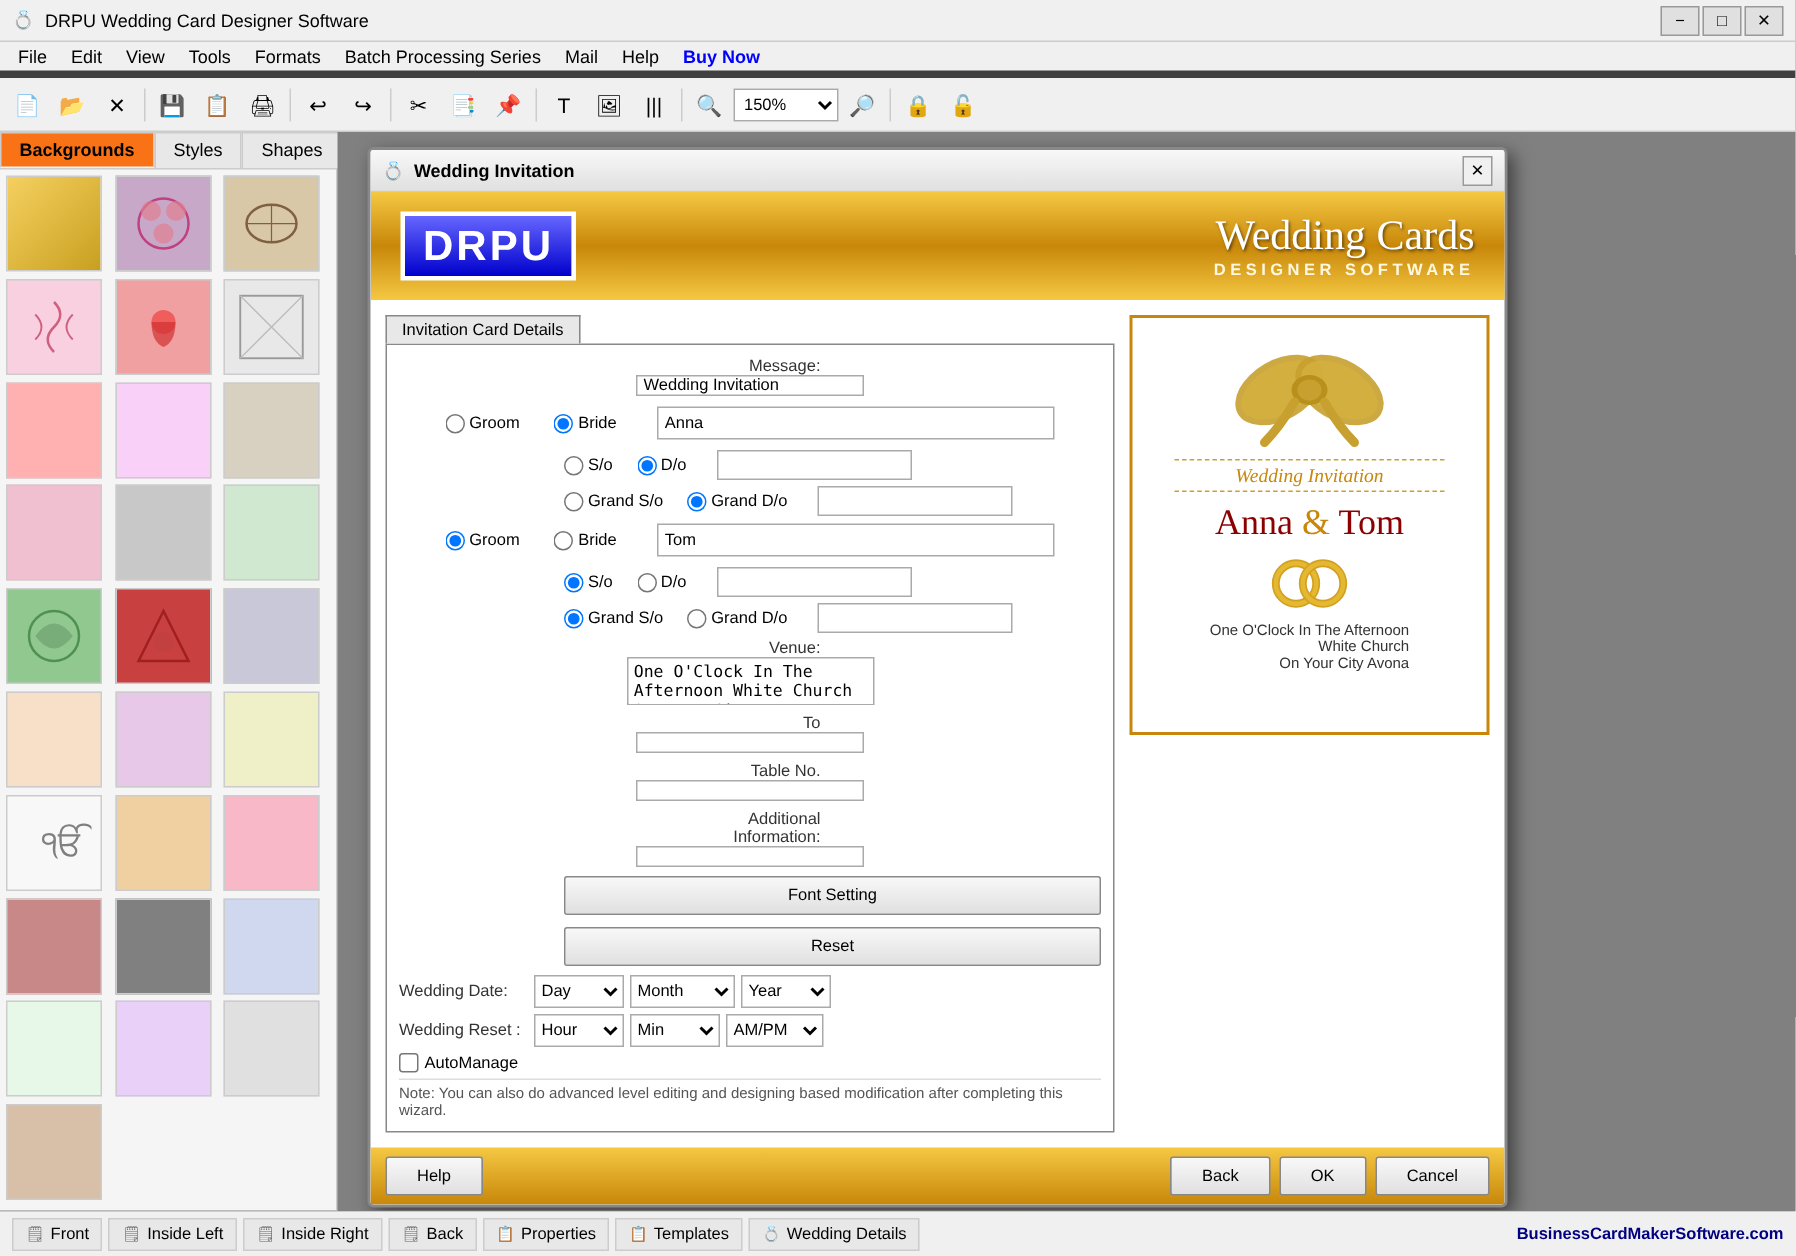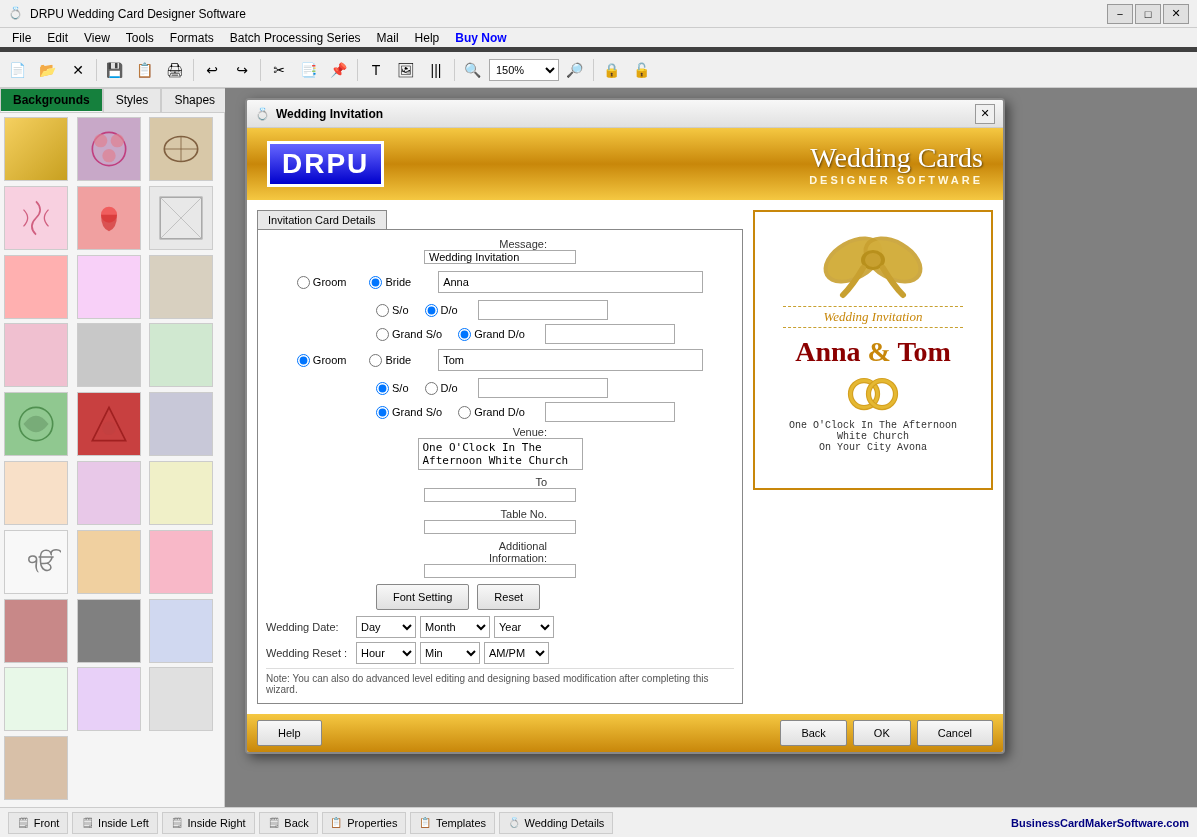--- a/index.html
+++ b/index.html
@@ -82,21 +82,21 @@
       border-bottom: 1px solid #ccc;
     }
     .sidebar-tab {
       padding: 4px 12px;
       font-size: 12px;
       cursor: pointer;
       border: 1px solid #ccc;
       background: #e8e8e8;
       border-bottom: none;
     }
-    .sidebar-tab.active { background: #15803d; border-bottom: 1px solid #f5f5f5; font-weight: bold; }
+    .sidebar-tab.active { background: #f97316; border-bottom: 1px solid #f5f5f5; font-weight: bold; }
     .sidebar-grid {
       display: grid;
       grid-template-columns: repeat(3, 1fr);
       gap: 2px;
       padding: 4px;
       overflow-y: auto;
       flex: 1;
     }
     .sidebar-thumb {
       width: 64px;
@@ -317,23 +317,22 @@
       font-style: italic;
     }
     .preview-rings {
       width: 60px;
       height: 40px;
       margin: 4px auto;
     }
     .preview-venue {
       font-size: 10px;
       color: #333;
-      text-align: center;
+      text-align: right;
       padding: 2px 8px;
-      font-family: Liberation Mono, monospace;
     }
     .date-row {
       display: flex;
       align-items: center;
       margin-bottom: 4px;
     }
     .date-label {
       width: 90px;
       font-size: 11px;
       color: #333;
@@ -345,20 +344,21 @@
       margin-right: 4px;
       background: white;
     }
 
     
     .form-buttons {
       display: flex;
       gap: 8px;
       margin: 6px 0;
       padding-left: 110px;
+      flex-direction: column;
     }
     .btn {
       height: 26px;
       padding: 0 16px;
       border: 1px solid #888;
       background: linear-gradient(to bottom, #f8f8f8, #e0e0e0);
       font-size: 11px;
       cursor: pointer;
       border-radius: 2px;
     }
@@ -774,20 +774,24 @@
                 <option>Hour</option>
               </select>
               <select class="date-select" style="width:60px">
                 <option>Min</option>
               </select>
               <select class="date-select" style="width:65px">
                 <option>AM/PM</option>
               </select>
             </div>
 
+            <div class="auto-manage-row">
+              <input type="checkbox" style="">
+              <span>AutoManage</span>
+            </div>
 
             <div class="form-note">Note: You can also do advanced level editing and designing based modification after completing this wizard.</div>
           </div>
         </div>
 
         <div class="preview-area">
           <div class="preview-card">
 
             <div class="preview-bow">
               <svg viewBox="0 0 120 80" class="bow-svg">
@@ -805,21 +809,21 @@
                 <path d="M70 48 Q80 65 90 75" stroke="#c8a030" stroke-width="6" fill="none" stroke-linecap="round"></path>
               </svg>
             </div>
             <div class="preview-text-area">
 
               <div style="border-top: 1px dashed #c8a030; width:180px; margin:2px auto;"></div>
               <div class="preview-invite-text">Wedding Invitation</div>
               <div style="border-top: 1px dashed #c8a030; width:180px; margin:2px auto;"></div>
             </div>
 
-            <div style="font-family: cursive, serif; font-size: 28px; color: #8b0000; padding: 2px 8px; font-weight: bold;">
+            <div style="font-family: cursive, serif; font-size: 24px; color: #8b0000; padding: 2px 8px;">
               <span>Anna</span>
               <span style="color:#c8870a;"> &amp; </span>
               <span>Tom</span>
             </div>
 
             <div class="preview-rings">
               <svg viewBox="0 0 80 50" class="rings-svg">
                 <circle cx="28" cy="25" r="18" fill="none" stroke="#d4a020" stroke-width="7"></circle>
                 <circle cx="28" cy="25" r="18" fill="none" stroke="#f0c840" stroke-width="4" opacity="0.6"></circle>
                 <circle cx="52" cy="25" r="18" fill="none" stroke="#d4a020" stroke-width="7"></circle>

